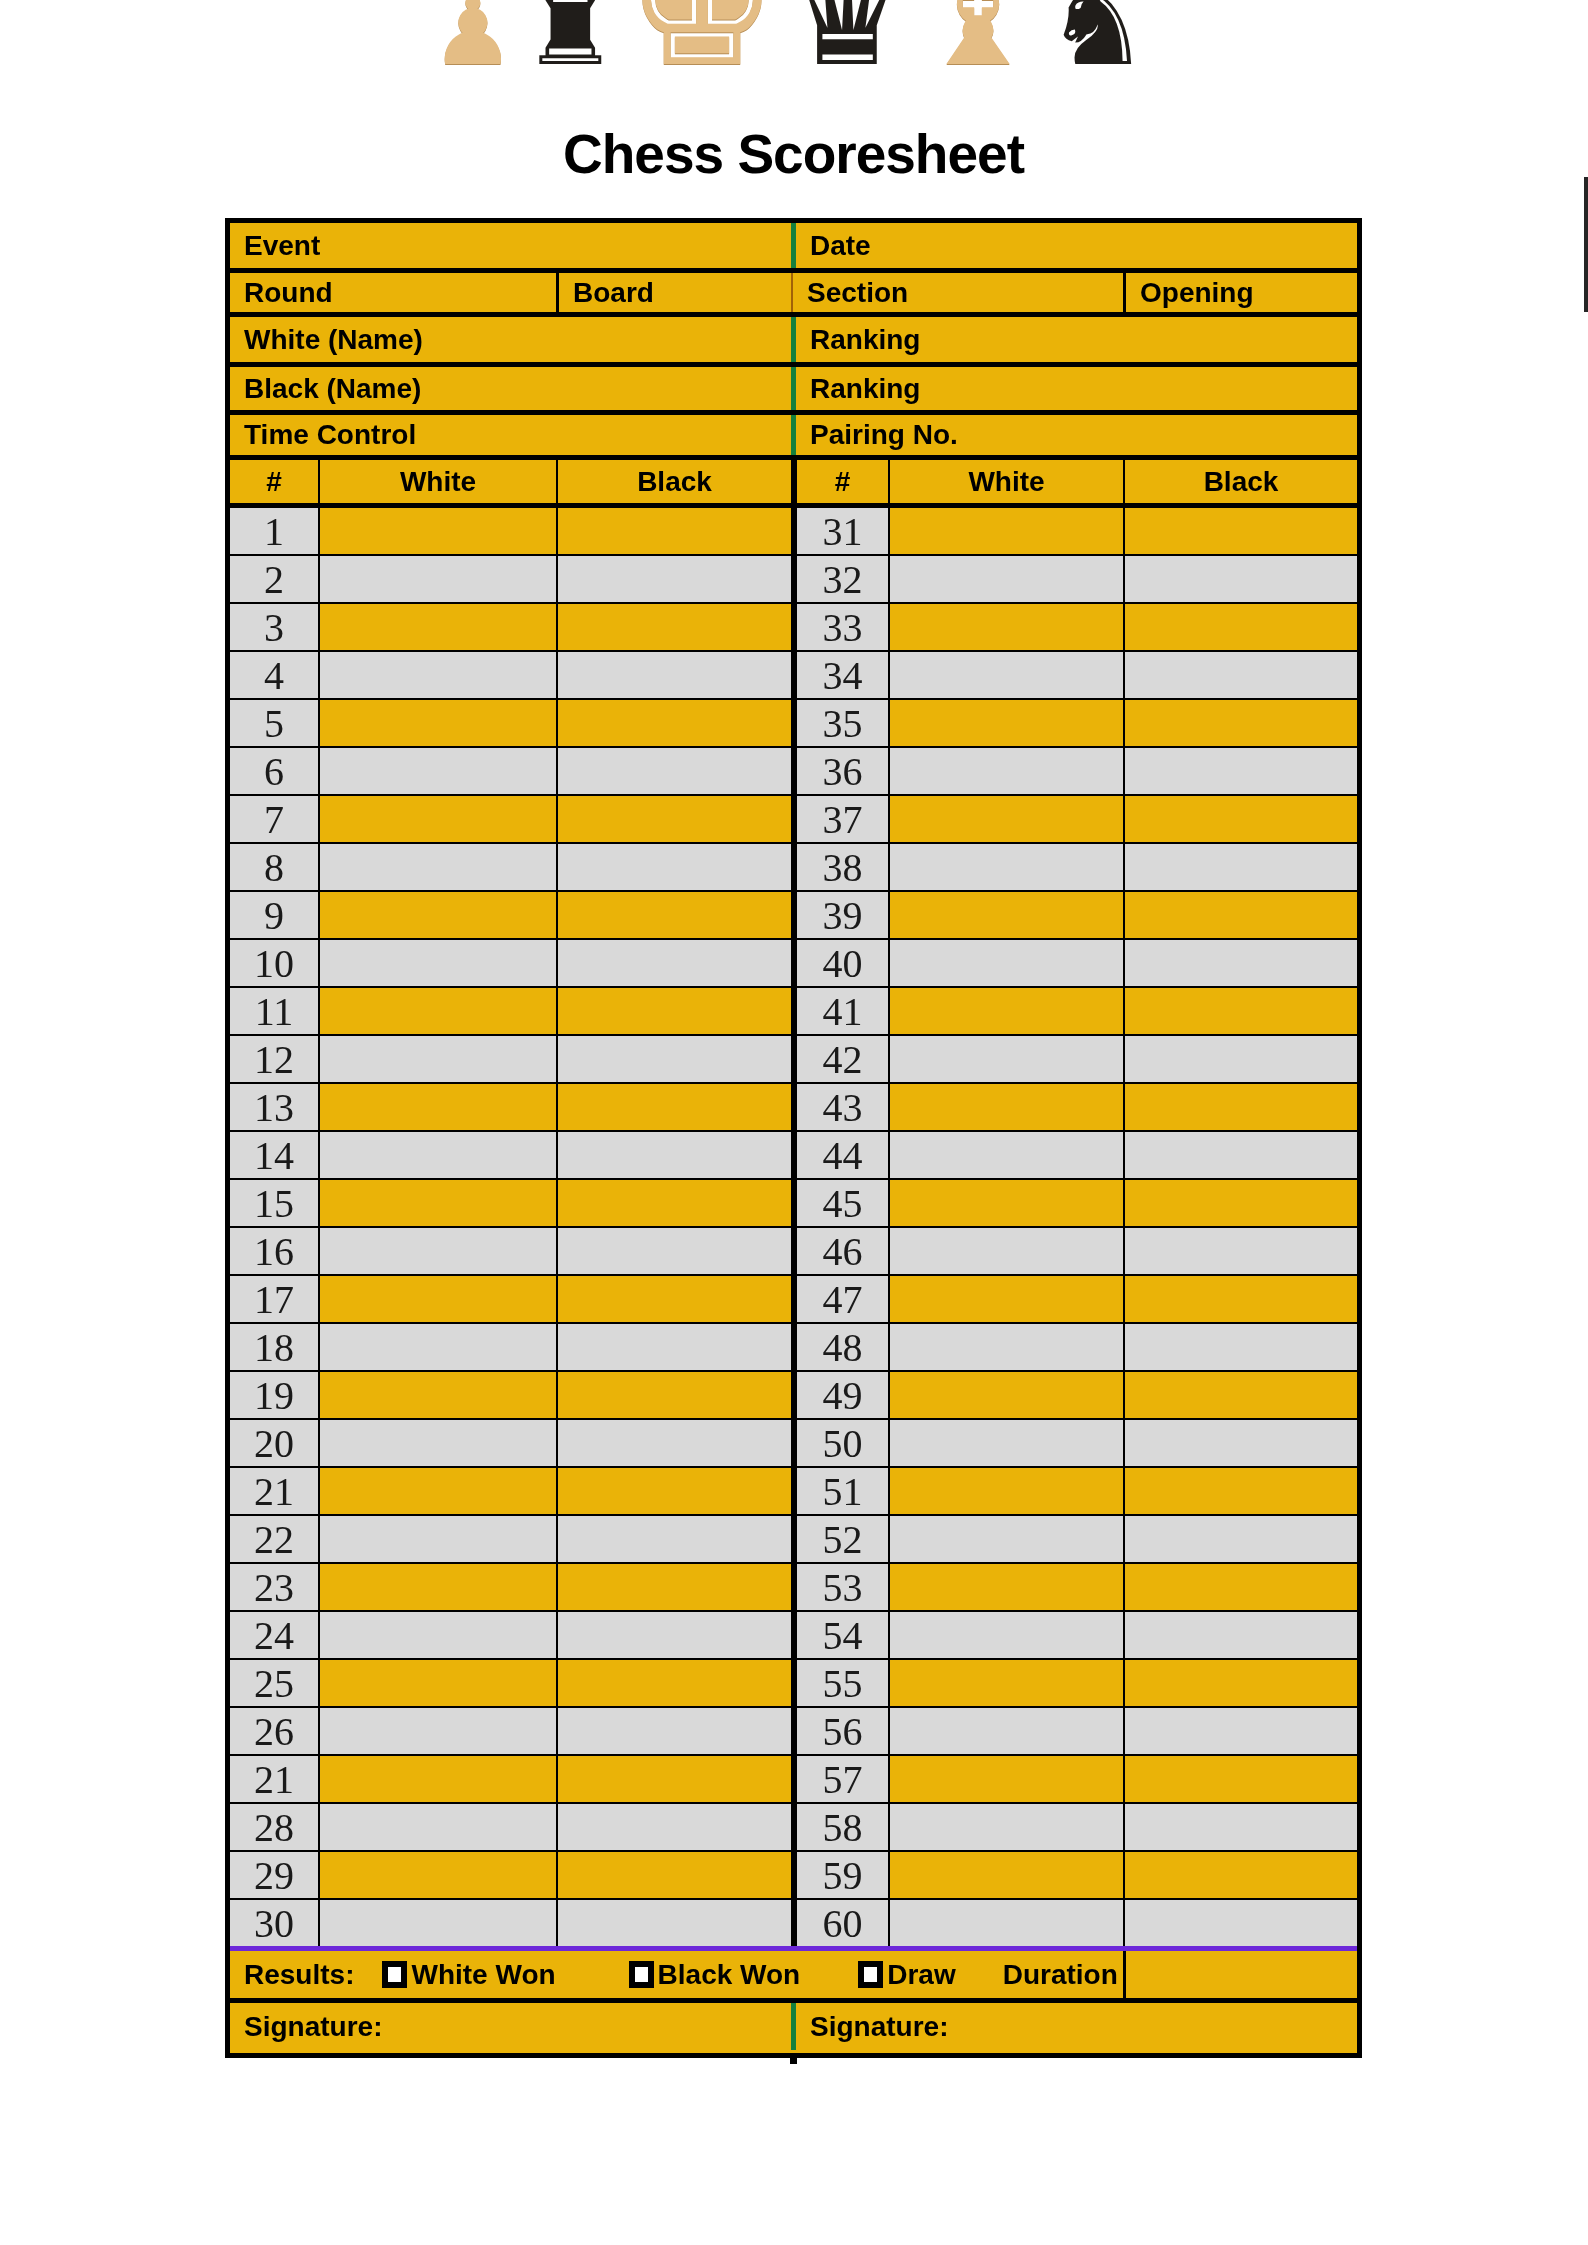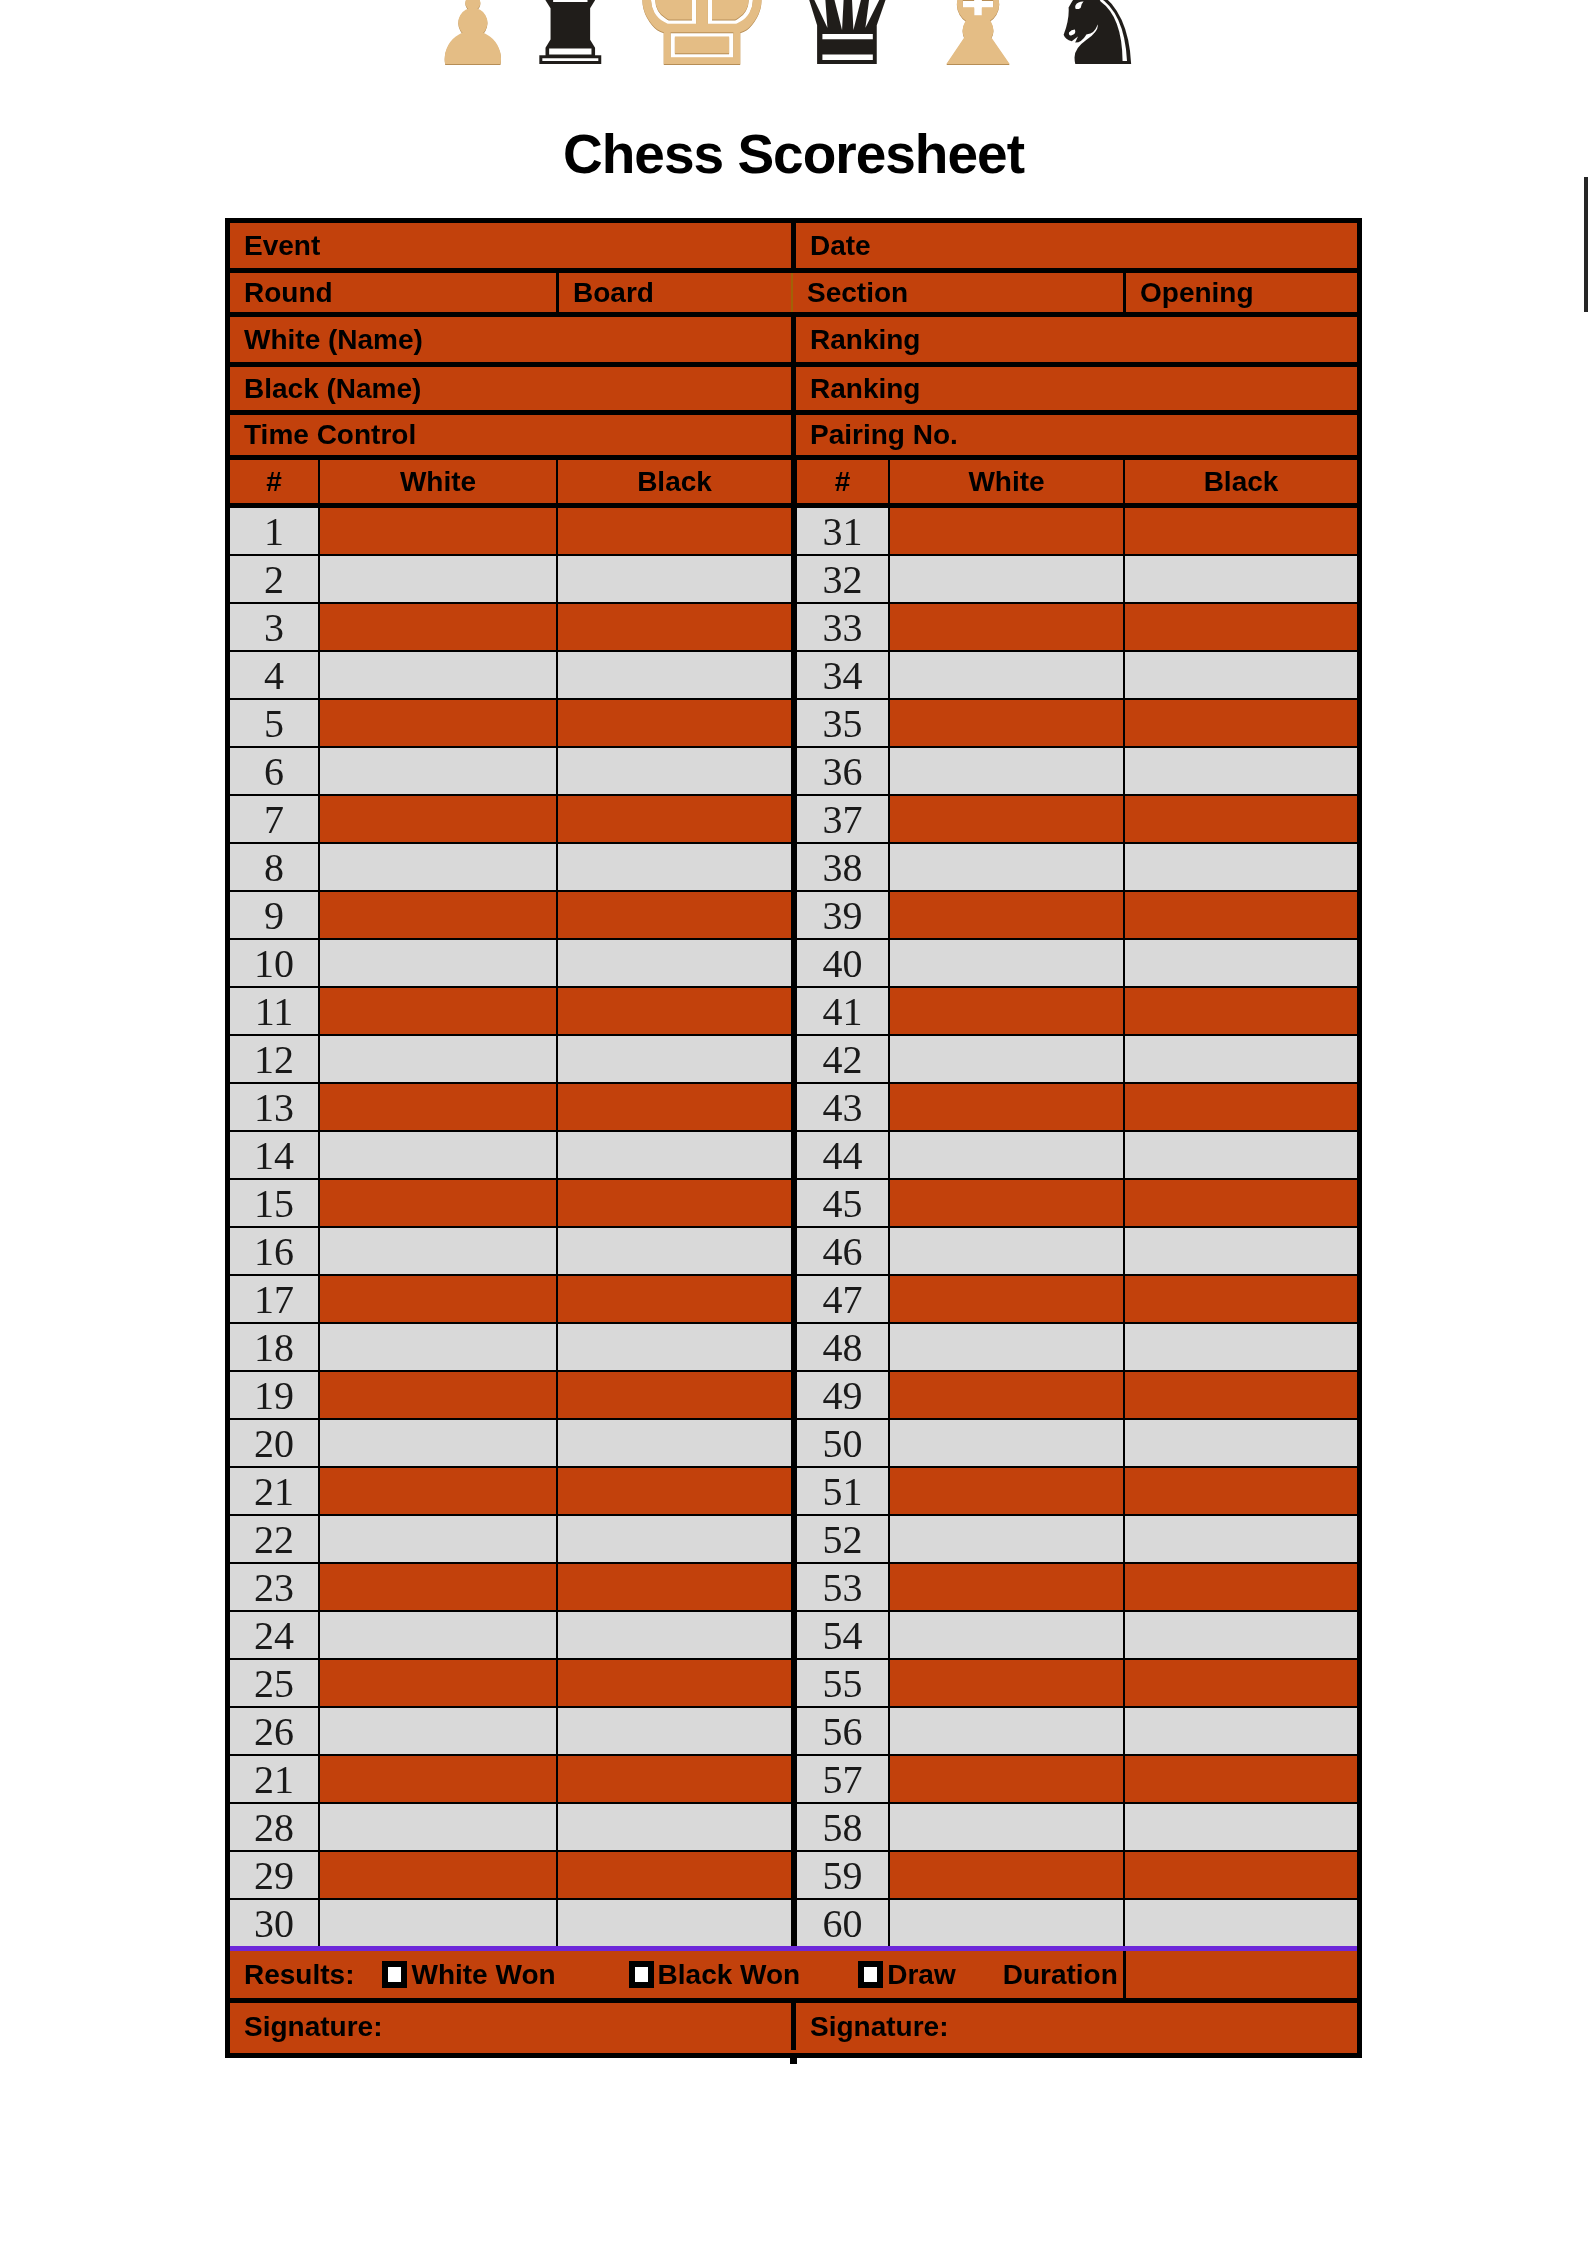--- a/index.html
+++ b/index.html
@@ -13,30 +13,30 @@
   .piece-light{color:#e4bd85;text-shadow:0 1px 0 #b68d55;}
   .piece-dark{color:#201d1a;}
   .pz-pawn{font-size:94px;}  .pz-rook{font-size:110px;} .pz-king{font-size:170px;}
   .pz-queen{font-size:142px;}.pz-bishop{font-size:135px;}.pz-knight{font-size:118px;}
 
   .title{position:absolute;left:225px;top:122px;width:1137px;text-align:center;
          font-size:55px;font-weight:bold;letter-spacing:-1px;line-height:64px;}
 
   
   .sheet{position:absolute;left:225px;top:218px;width:1137px;height:1840px;
-         border:5px solid #000;box-sizing:border-box;background:#c2410c;
+         border:5px solid #000;box-sizing:border-box;background:#eab308;
          display:flex;flex-direction:column;}
   .row{display:flex;box-sizing:border-box;flex:none;}
   .cell{box-sizing:border-box;display:flex;align-items:center;overflow:hidden;}
   .lbl{font-weight:bold;font-size:28px;padding-left:14px;white-space:nowrap;}
 
   
   .irow{border-bottom:5px solid #000;}
   .h50{height:50px;} .h44{height:44px;} .h48{height:48px;} .h45{height:45px;}
-  .wL{width:561px;} .wR{width:566px;border-left:5px solid #000000;}
+  .wL{width:561px;} .wR{width:566px;border-left:5px solid #15803d;}
   .wRound{width:326px;} .wBoard{width:235px;border-left:3px solid #000;}
   .wSection{width:332px;border-left:2px solid #a16207;} .wOpening{width:234px;border-left:3px solid #000;}
 
   
   .c1{width:88px;}  .c2{width:238px;border-left:2px solid #000;} .c3{width:235px;border-left:2px solid #000;}
   .c4{width:97px;border-left:6px solid #000;} .c5{width:235px;border-left:2px solid #000;} .c6{width:234px;border-left:2px solid #000;}
   .mhead{height:48px;border-bottom:5px solid #000;}
   .mhead .cell{justify-content:center;font-weight:bold;font-size:28px;}
   .mrow{height:48px;border-bottom:2px solid #000;}
   .mrow:last-of-type{border-bottom:5px solid #6d28d9;height:51px;}

